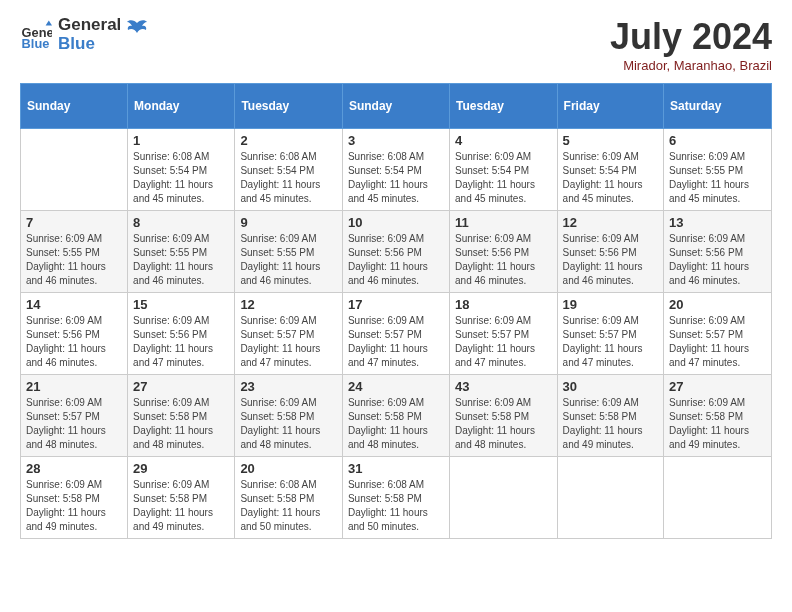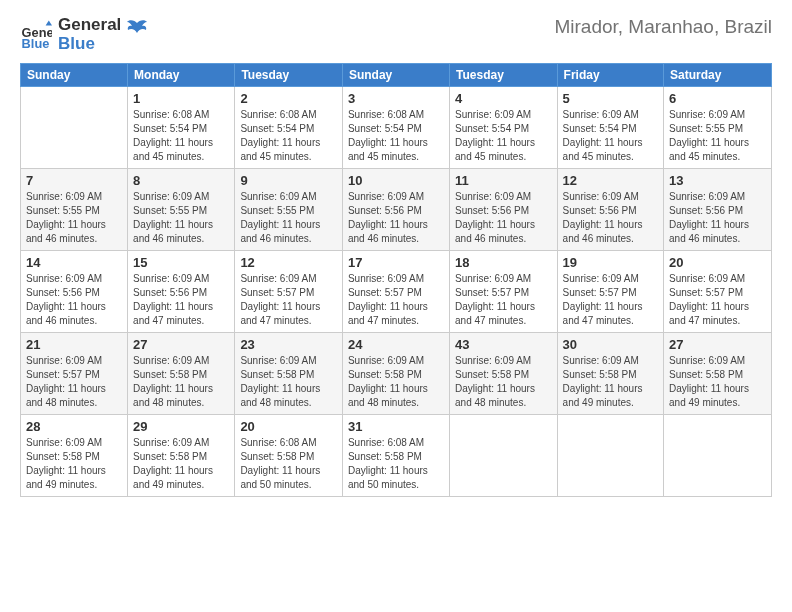--- a/index.html
+++ b/index.html
@@ -32,34 +32,34 @@
     }
     .title-area {
       text-align: right;
     }
     .calendar-title {
       font-size: 36px;
       font-weight: bold;
       color: #333;
     }
     .calendar-subtitle {
-      font-size: 19px;
-      color: #737373;
+      font-size: 13px;
+      color: #7f1d1d;
     }
     .calendar-table {
       width: 100%;
       border-collapse: collapse;
       border: 1px solid #ccc;
     }
     .calendar-table th {
       background: #3a7dc9;
       color: #fff;
       font-size: 12px;
       font-weight: bold;
-      padding: 4px 6px;
+      padding: 15px 6px;
       text-align: left;
       border: 1px solid #5a9ad9;
       margin-top: 28px;
     }
     .calendar-table td {
       vertical-align: top;
       border: 1px solid #ccc;
       padding: 4px 5px;
       width: 113px;
       height: 80px;
@@ -97,20 +97,21 @@
       </svg>
       <div style="display:flex;flex-direction:column;margin-left:2px">
         <span style="font-size:17px;font-weight:bold;color:#333;line-height:1.1">General</span>
         <span style="font-size:17px;font-weight:bold;color:#3a7dc9;line-height:1.1">Blue</span>
       </div>
       <svg width="20" height="28" viewBox="0 0 20 28" style="margin-left:2px;margin-top:-4px">
         <path d="M10,4 C12,1 18,0 20,3 C18,3 16,5 15,7 C18,6 20,8 19,11 C16,9 12,10 10,14 C8,10 4,9 1,11 C0,8 2,6 5,7 C4,5 2,3 0,3 C2,0 8,1 10,4Z" fill="#3a7dc9"></path>
       </svg>
     </div>
     <div class="title-area">
+      <div class="calendar-title">July 2024</div>
       <div class="calendar-subtitle">Mirador, Maranhao, Brazil</div>
     </div>
   </div>
 
   <table class="calendar-table">
     <thead>
       <tr id="header-row">
           <th>Sunday</th>
           <th>Monday</th>
           <th>Tuesday</th>

